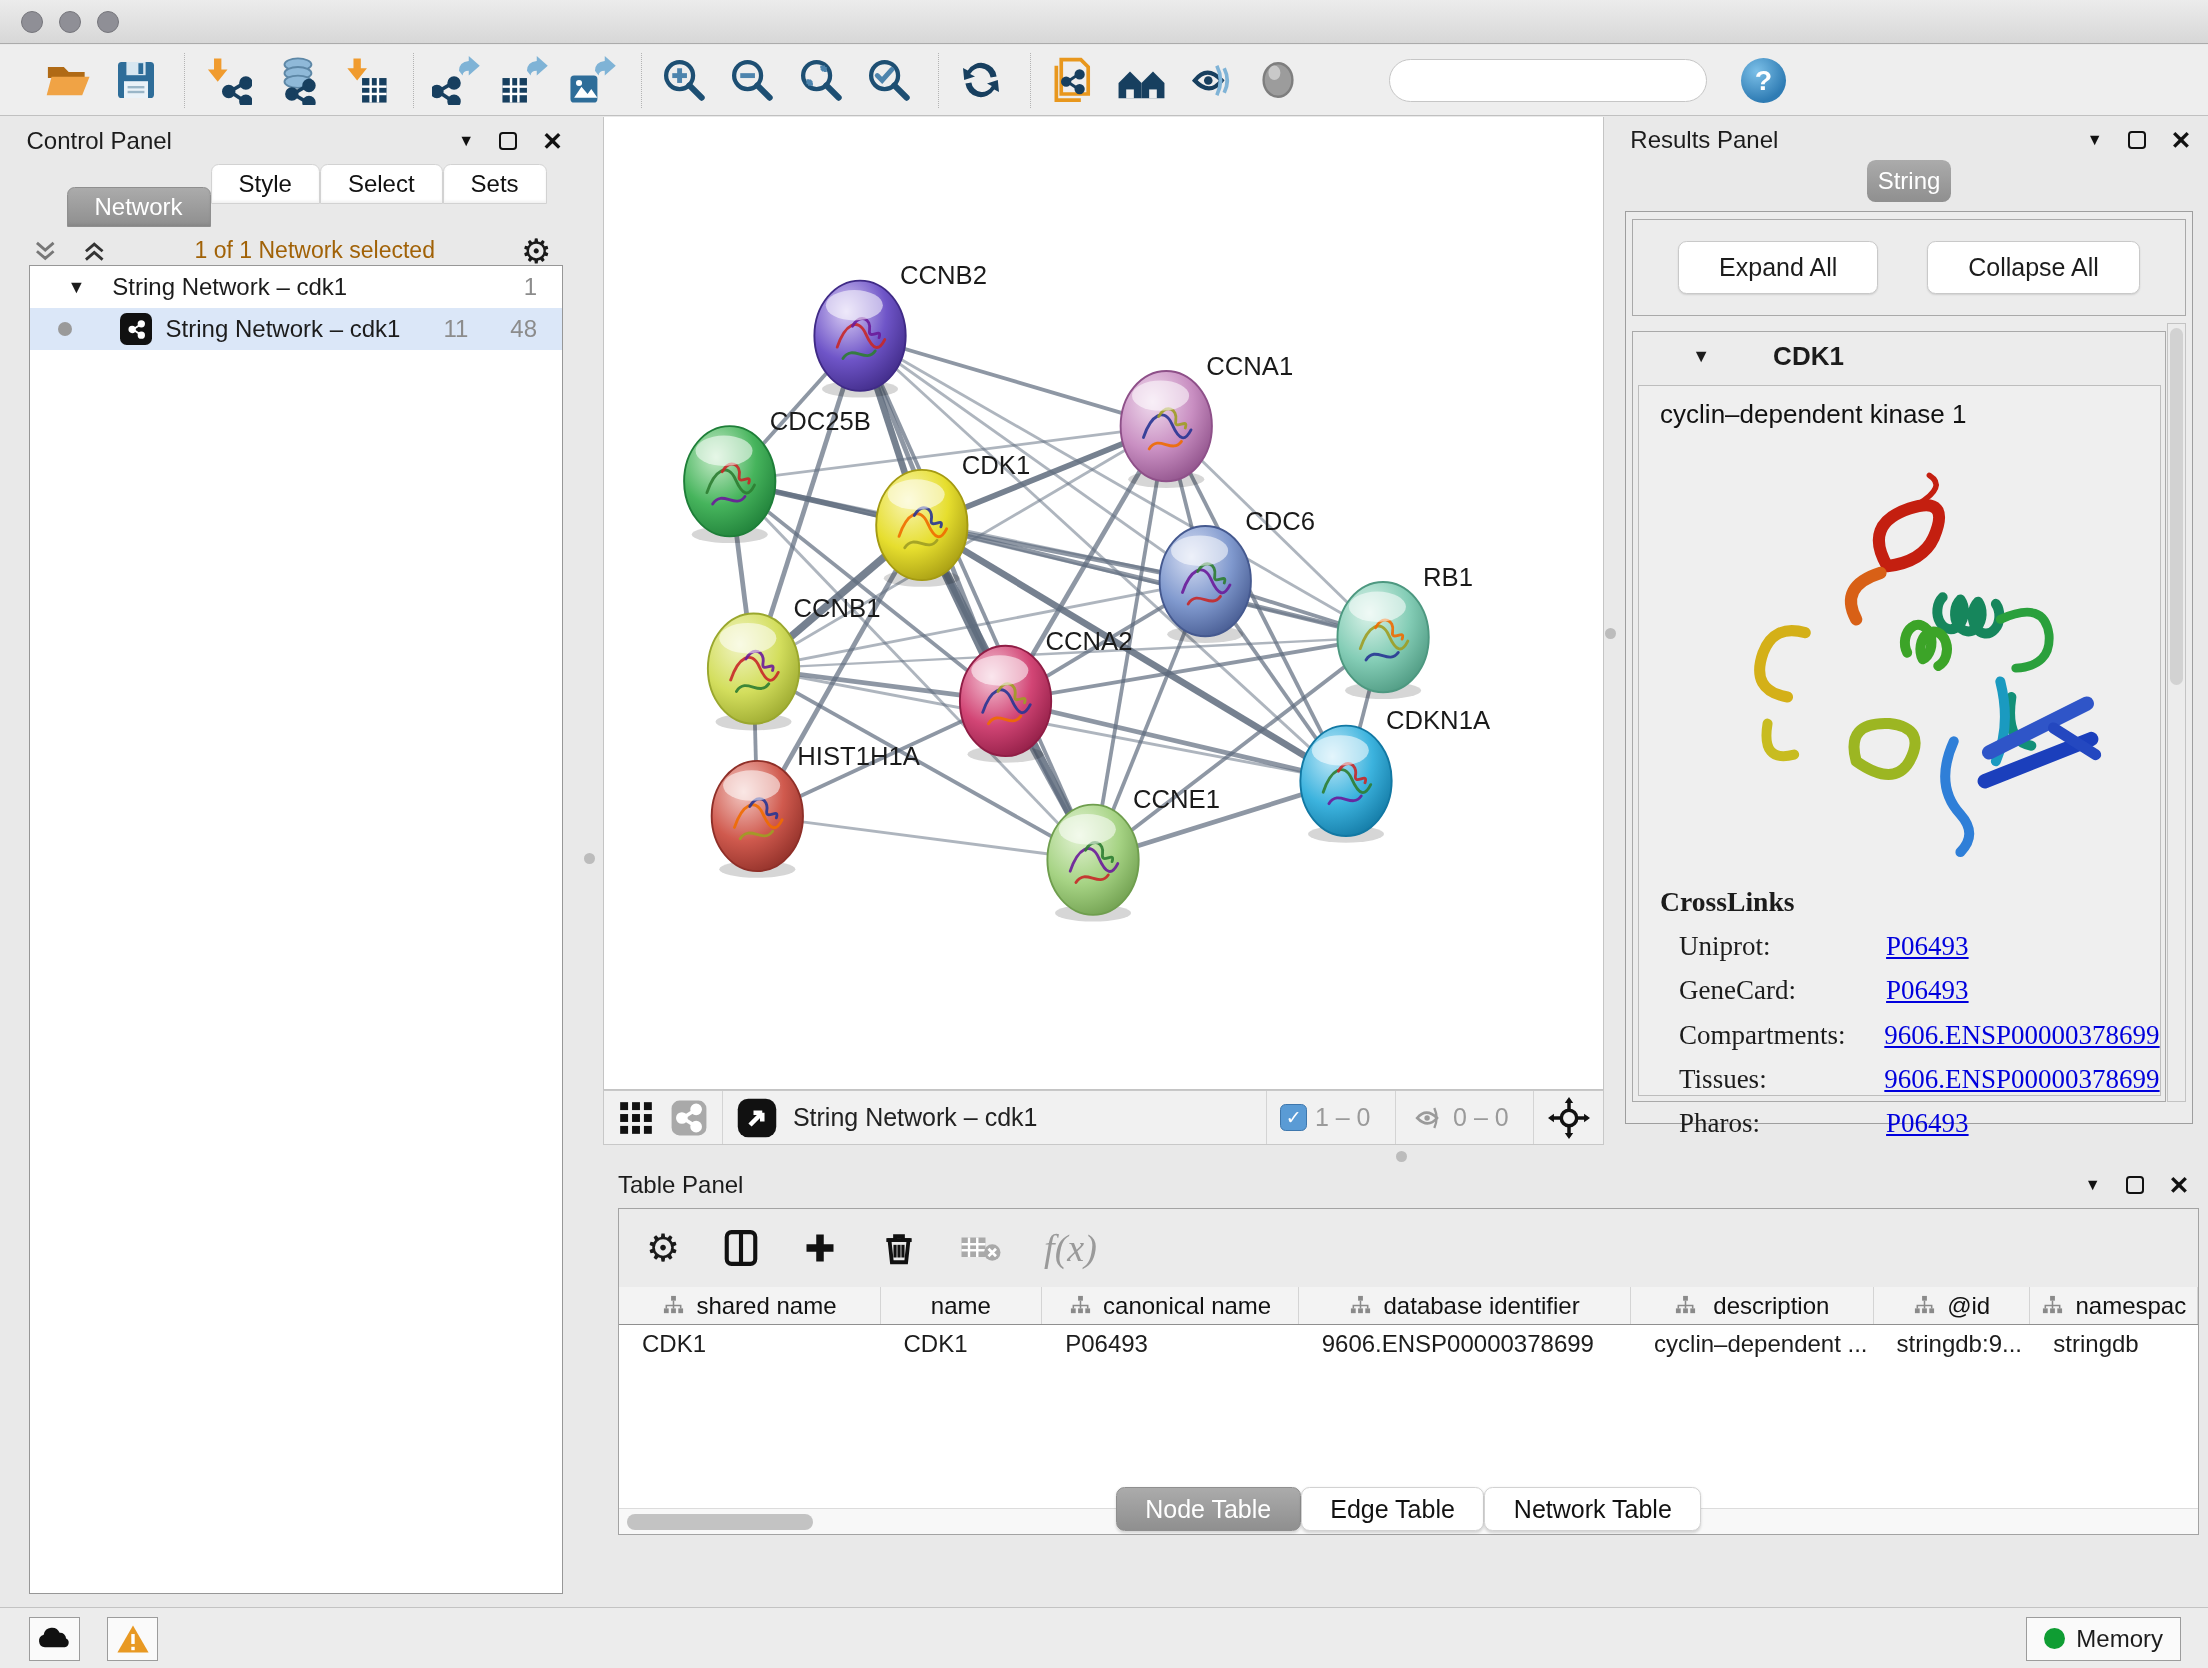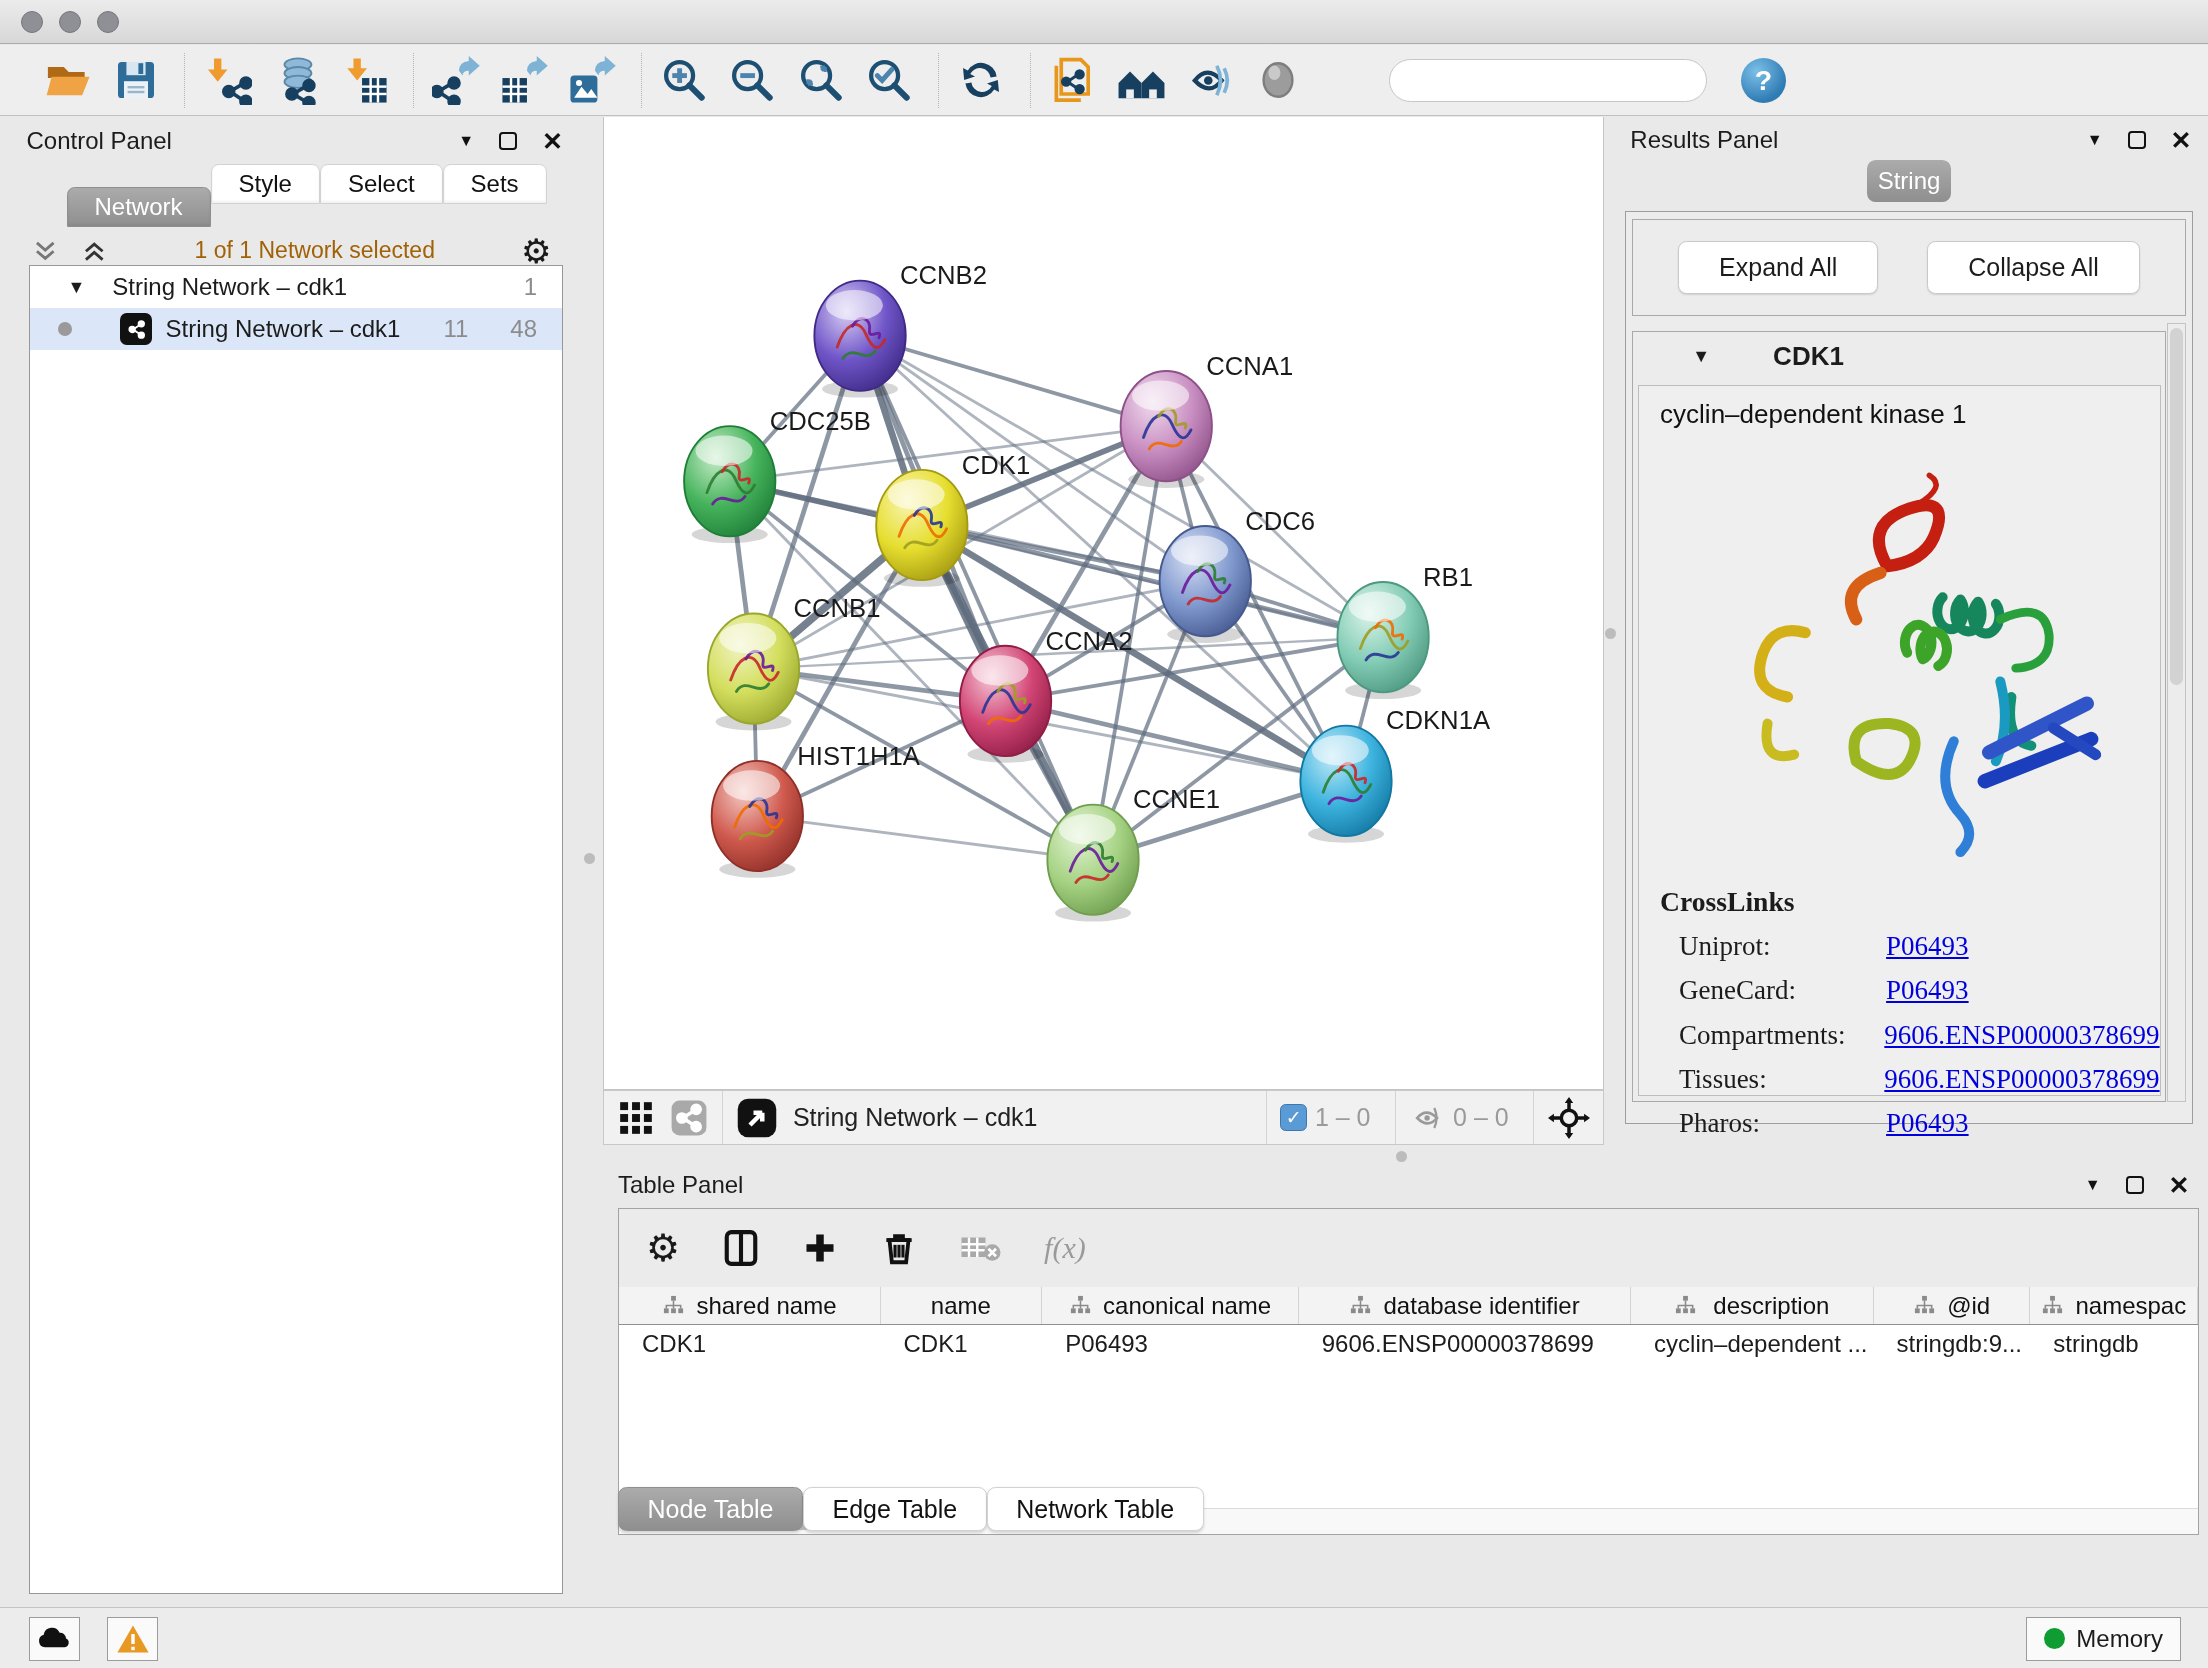--- a/index.html
+++ b/index.html
@@ -93,21 +93,21 @@
   .tp-box { position:absolute; left:618px; top:1208px; width:1581px; height:327px; background:#ffffff; border:1px solid #a3a3a3; }
   .tp-toolbar { height:78px; background:#ebebeb; display:flex; align-items:center; padding-left:27px; gap:42px; }
   .tp-table { position:absolute; left:0; right:0; top:78px; bottom:27px; overflow:hidden; }
   .tp-hrow { display:flex; height:38px; background:#f3f3f3; border-bottom:1.9px solid #8f8f8f; }
   .tp-hcell { display:flex; align-items:center; justify-content:center; gap:11.4px; font-size:24px; color:#111;
     border-right:1px solid #d4d4d4; overflow:hidden; white-space:nowrap; }
   .tp-drow { display:flex; height:38px; background:#fff; }
   .tp-dcell { font-size:24px; padding-left:23px; display:flex; align-items:center; overflow:hidden; white-space:nowrap; }
   .tp-hscroll { position:absolute; left:0; right:0; bottom:0; height:26px; background:#f8f8f8; border-top:1px solid #dcdcdc; }
   .tp-hthumb { position:absolute; left:7.6px; top:4.8px; width:186px; height:16px; border-radius:8.6px; background:#c3c3c3; }
-  .bottom-tabs { position:absolute; left:618px; top:1487px; width:1581px; display:flex; justify-content:flex-start; }
+  .bottom-tabs { position:absolute; left:618px; top:1487px; width:1581px; display:flex; justify-content:center; }
   .btab { height:44px; padding:0 28.5px; display:flex; align-items:center; font-size:25px; background:#fff;
     border:1px solid #d2d2d2; border-radius:8.6px 8.6px 8.6px 8.6px; color:#111; box-shadow:0 1.9px 2.9px rgba(0,0,0,.15); }
   .btab.sel { background:linear-gradient(#ababab,#8f8f8f); color:#fff; border-color:#8f8f8f; }
 
   
   .statusbar { position:absolute; left:0; top:1607px; width:2208px; height:61px; background:#ececec; border-top:1px solid #c3c3c3; }
   .sb-btn { position:absolute; top:8.6px; width:51px; height:44px; background:#fafafa; border:1.9px solid #9c9c9c;
     display:flex; align-items:center; justify-content:center; }
   .mem-btn { position:absolute; right:27px; top:8.6px; height:44px; background:#fafafa; border:1.9px solid #9c9c9c;
     display:flex; align-items:center; gap:11.4px; padding:0 17px; font-size:24px; }
@@ -753,21 +753,21 @@
         <rect x="1" y="5" width="16" height="13" fill="#a9a9a9"></rect>
         <g stroke="#fff" stroke-width="1.6">
           <line x1="1" y1="9.5" x2="17" y2="9.5"></line>
           <line x1="1" y1="13.5" x2="17" y2="13.5"></line>
           <line x1="6" y1="5" x2="6" y2="18"></line>
           <line x1="11.5" y1="5" x2="11.5" y2="18"></line>
         </g>
         <circle cx="21.5" cy="15" r="5.5" fill="#a9a9a9"></circle>
         <path d="M19 12.5 l5 5 M24 12.5 l-5 5" stroke="#fff" stroke-width="1.8"></path>
       </svg>
-    <span style="font-family:'Liberation Serif',serif; font-style:italic; font-size:30px; color:#9a9a9a;">f(x)</span>
+    <span style="font-family:'Liberation Serif',serif; font-style:italic; font-size:38px; color:#9a9a9a;">f(x)</span>
   </div>
   <div class="tp-table">
     <div class="tp-hrow" id="tp-header">
         <div class="tp-hcell" style="width: 262px;">
           <svg width="23" height="23" viewBox="0 0 24 24">
             <g fill="#8a8a8a">
               <rect x="9.5" y="2" width="5" height="5"></rect>
               <rect x="2" y="15" width="5" height="5"></rect>
               <rect x="9.5" y="15" width="5" height="5"></rect>
               <rect x="17" y="15" width="5" height="5"></rect>

